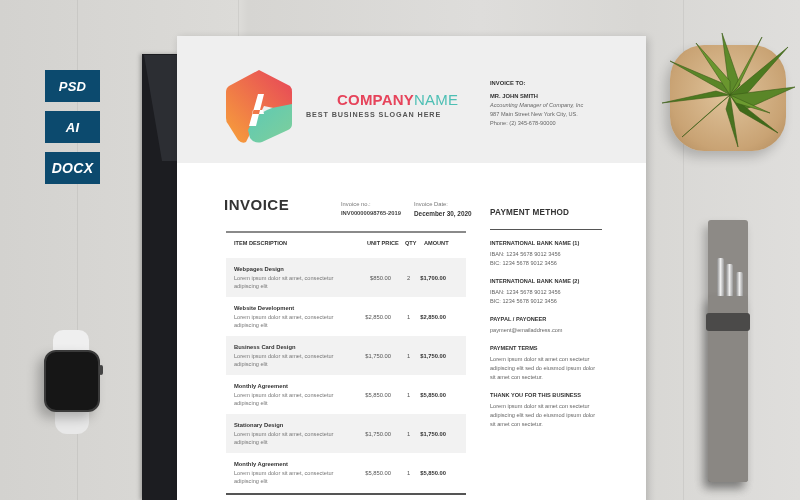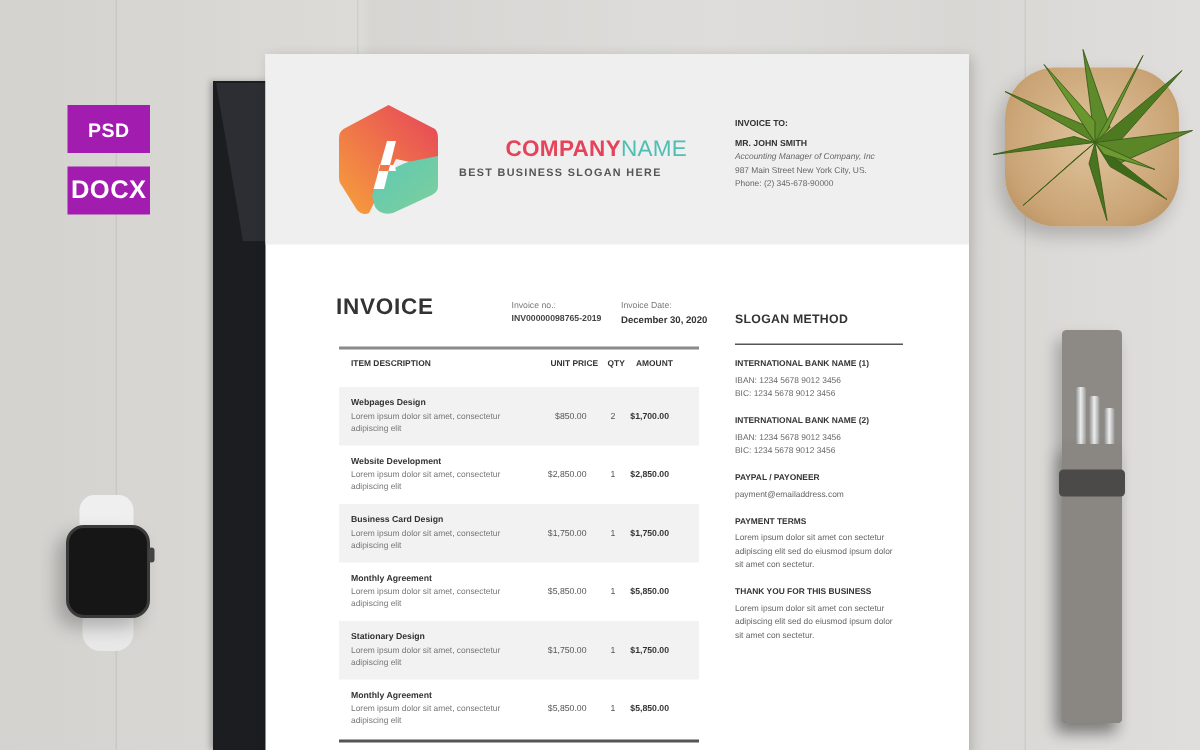--- a/index.html
+++ b/index.html
@@ -8,25 +8,25 @@
     position: relative;
     font-family: "Liberation Sans", sans-serif;
     background: linear-gradient(90deg, #d3d2cf 0%, #dcdbd8 30%, #d6d5d2 31%, #dedddb 60%, #d8d7d4 80%, #dfdedc 100%);
   }
   
   .seam { position: absolute; top: 0; width: 1px; height: 500px; background: rgba(0,0,0,0.06); }
 
   
   .badges { position: absolute; left: 45px; top: 70px; width: 55px; }
   .badge {
-    height: 32px; margin-bottom: 9px; background: #a21caf;
+    height: 32px; margin-bottom: 9px; background: #0c4a6e;
     color: #fff; font-size: 13px; font-weight: bold; letter-spacing: 0.3px;
-    display: flex; align-items: center; justify-content: center;
-  }
-  .badge.small { font-size: 17px; }
+    display: flex; align-items: center; justify-content: center; font-style: italic;
+  }
+  .badge.small { font-size: 14px; }
 
   
   .folder {
     position: absolute; left: 142px; top: 54px; width: 60px; height: 446px;
     background: #1c1d21; box-shadow: -2px 0 4px rgba(0,0,0,0.25);
   }
   .folder-flap {
     position: absolute; left: 144px; top: 55px; width: 40px; height: 106px;
     background: #2c2e33;
     clip-path: polygon(0 0, 100% 0, 100% 100%, 45% 100%);
@@ -108,20 +108,21 @@
 </style>
 </head>
 <body>
 
 <div class="seam" style="left:77px"></div>
 <div class="seam" style="left:238px"></div>
 <div class="seam" style="left:683px"></div>
 
 <div class="badges">
   <div class="badge">PSD</div>
+  <div class="badge">AI</div>
   <div class="badge small">DOCX</div>
 </div>
 
 <div class="folder"></div>
 <div class="folder-flap"></div>
 
 <div>
   <div class="watch-band-top"></div>
   <div class="watch-band-bot"></div>
   <div class="watch-body"></div>
@@ -237,21 +238,21 @@
       <div class="nm">Monthly Agreement</div>
       <div class="ds">Lorem ipsum dolor sit amet, consectetur adipiscing elit</div>
       <div class="pr">$5,850.00</div>
       <div class="qt">1</div>
       <div class="am">$5,850.00</div>
     </div>
   </div>
   <div class="tbl-foot"></div>
 
   <div class="pay">
-    <div class="ttl">SLOGAN METHOD</div>
+    <div class="ttl">PAYMENT METHOD</div>
     <div class="rule"></div>
     <div class="blk">
       <div class="h">INTERNATIONAL BANK NAME (1)</div>
       <div class="t">IBAN: 1234 5678 9012 3456</div>
       <div class="t">BIC: 1234 5678 9012 3456</div>
     </div>
     <div class="blk">
       <div class="h">INTERNATIONAL BANK NAME (2)</div>
       <div class="t">IBAN: 1234 5678 9012 3456</div>
       <div class="t">BIC: 1234 5678 9012 3456</div>

